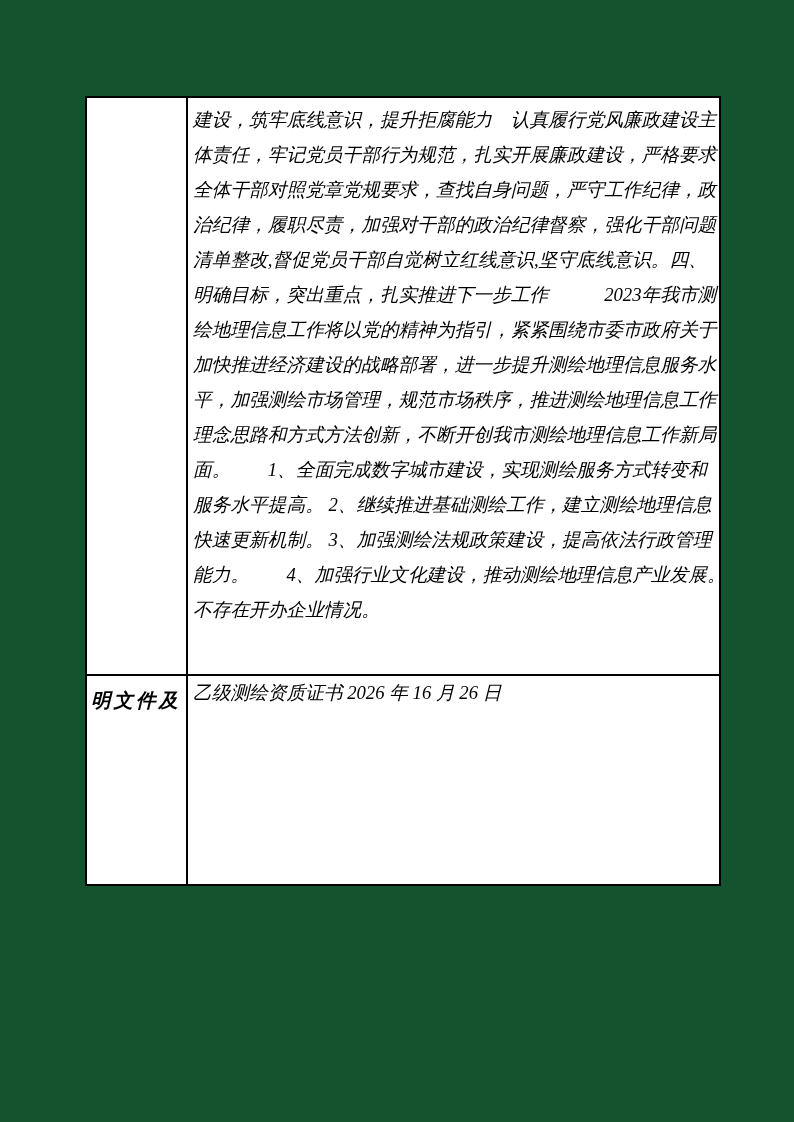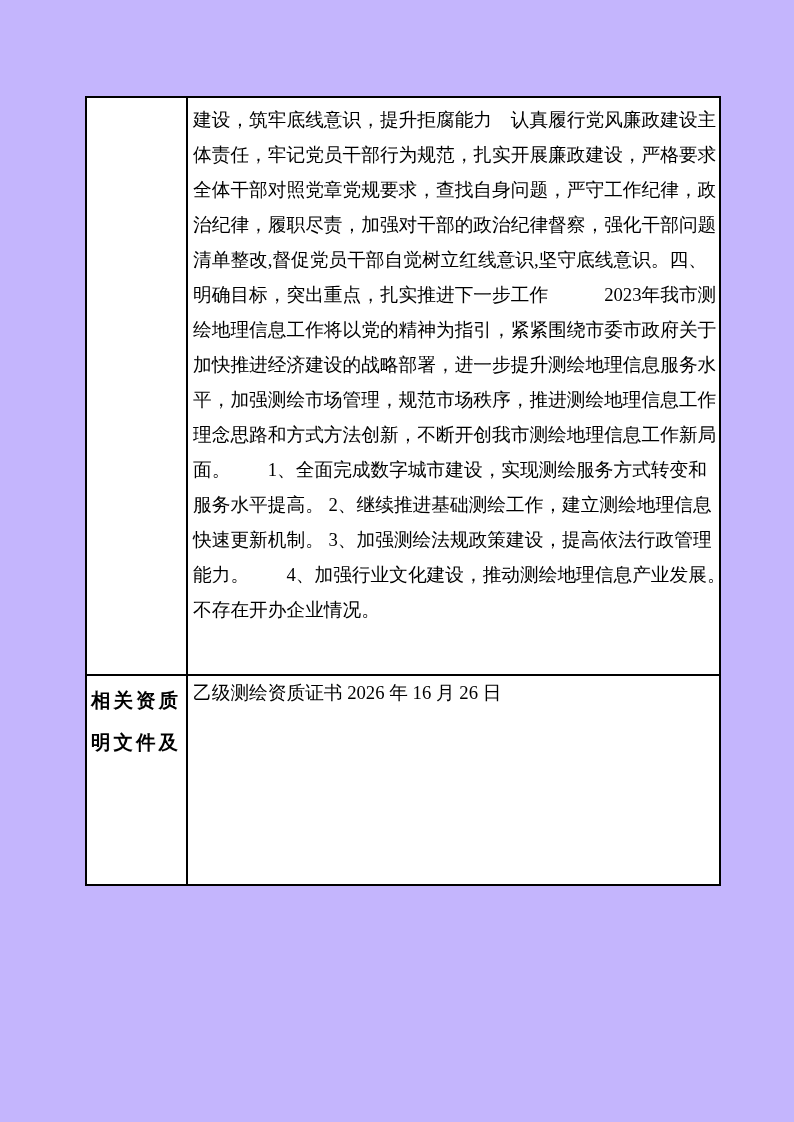--- a/index.html
+++ b/index.html
@@ -5,22 +5,23 @@
   * { margin: 0; padding: 0; box-sizing: border-box; }
   html, body {
     width: 794px; height: 1122px;
     background: #ffffff;
     font-family: "Liberation Serif", "DejaVu Serif", serif;
     color: #000000;
   }
   .page {
     position: relative;
     width: 794px; height: 1122px;
-    background: #c4b5fd;
+    background: #14532d;
     overflow: hidden;
+    font-style: italic;
   }
   .doc-table {
     position: absolute;
     left: 85px; top: 96px;
     width: 636px; height: 790px;
     border: 2px solid #000000;
     display: flex;
     flex-direction: column;
     background: #ffffff;
   }
@@ -71,21 +72,21 @@
 
     <div class="trow trow-continuation">
       <div class="cell-label"></div>
       <div class="cell-content">
         <div class="body-lines"><div class="line">建设，筑牢底线意识，提升拒腐能力　认真履行党风廉政建设主</div><div class="line">体责任，牢记党员干部行为规范，扎实开展廉政建设，严格要求</div><div class="line">全体干部对照党章党规要求，查找自身问题，严守工作纪律，政</div><div class="line">治纪律，履职尽责，加强对干部的政治纪律督察，强化干部问题</div><div class="line">清单整改,督促党员干部自觉树立红线意识,坚守底线意识。四、</div><div class="line">明确目标，突出重点，扎实推进下一步工作　　　2023年我市测</div><div class="line">绘地理信息工作将以党的精神为指引，紧紧围绕市委市政府关于</div><div class="line">加快推进经济建设的战略部署，进一步提升测绘地理信息服务水</div><div class="line">平，加强测绘市场管理，规范市场秩序，推进测绘地理信息工作</div><div class="line">理念思路和方式方法创新，不断开创我市测绘地理信息工作新局</div><div class="line">面。　　1、全面完成数字城市建设，实现测绘服务方式转变和</div><div class="line">服务水平提高。 2、继续推进基础测绘工作，建立测绘地理信息</div><div class="line">快速更新机制。 3、加强测绘法规政策建设，提高依法行政管理</div><div class="line">能力。　　4、加强行业文化建设，推动测绘地理信息产业发展。</div><div class="line">不存在开办企业情况。</div></div>
       </div>
     </div>
 
     <div class="trow trow-qualification">
       <div class="cell-label">
-        <div class="label-lines"><div class="line">相关资质</div><div class="line">明文件及</div></div>
+        <div class="label-lines"><div class="line">明文件及</div></div>
       </div>
       <div class="cell-content">
         <div class="cert-line">乙级测绘资质证书 2026 年 16 月 26 日</div>
       </div>
     </div>
 
   </div>
 </div>
 
 </body></html>

